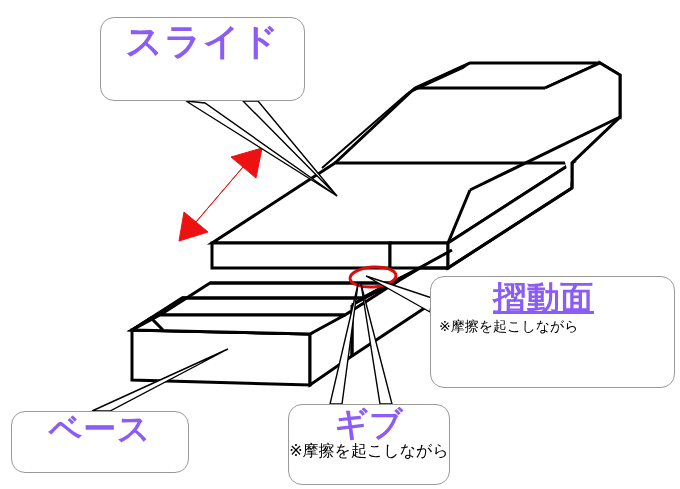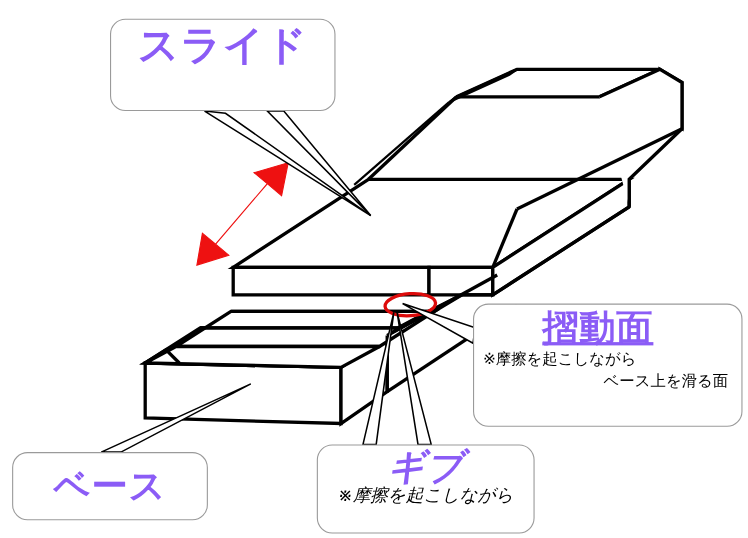--- a/index.html
+++ b/index.html
@@ -72,33 +72,31 @@
   #callout-surface .sub.line1 { text-align: left; padding-left: 8px; margin-top: 3px; }
   #callout-surface .sub.line2 { text-align: right; margin-top: 4px; }
 
   
   #callout-base {
     left: 11px;
     top: 411px;
     width: 178px;
     height: 62px;
     display: flex;
-    align-items: center;
     justify-content: center;
   }
   #callout-base .title { font-size: 33px; }
 
   
   #callout-gib {
     left: 288px;
     top: 404px;
-    width: 198px;
+    width: 162px;
     height: 81px;
     padding-top: 2px;
-    font-style: italic;
   }
   #callout-gib .title { font-size: 33px; }
   #callout-gib .sub   { font-size: 16px; margin-top: 1px; }
 </style>
 </head>
 <body>
 
 <div id="stage">
 
   <svg id="diagram-svg" viewBox="0 0 680 489" xmlns="http://www.w3.org/2000/svg">
@@ -194,21 +192,20 @@
     </g>
   </svg>
 
   <div class="callout" id="callout-slide">
     <div class="title">スライド</div>
   </div>
 
   <div class="callout" id="callout-surface">
     <div class="title">摺動面</div>
     <div class="sub line1">※摩擦を起こしながら</div>
-    <div class="sub line2">ベース上を滑る面</div>
   </div>
 
   <div class="callout" id="callout-base">
     <div class="title">ベース</div>
   </div>
 
   <div class="callout" id="callout-gib">
     <div class="title">ギブ</div>
     <div class="sub">※摩擦を起こしながら</div>
   </div>

